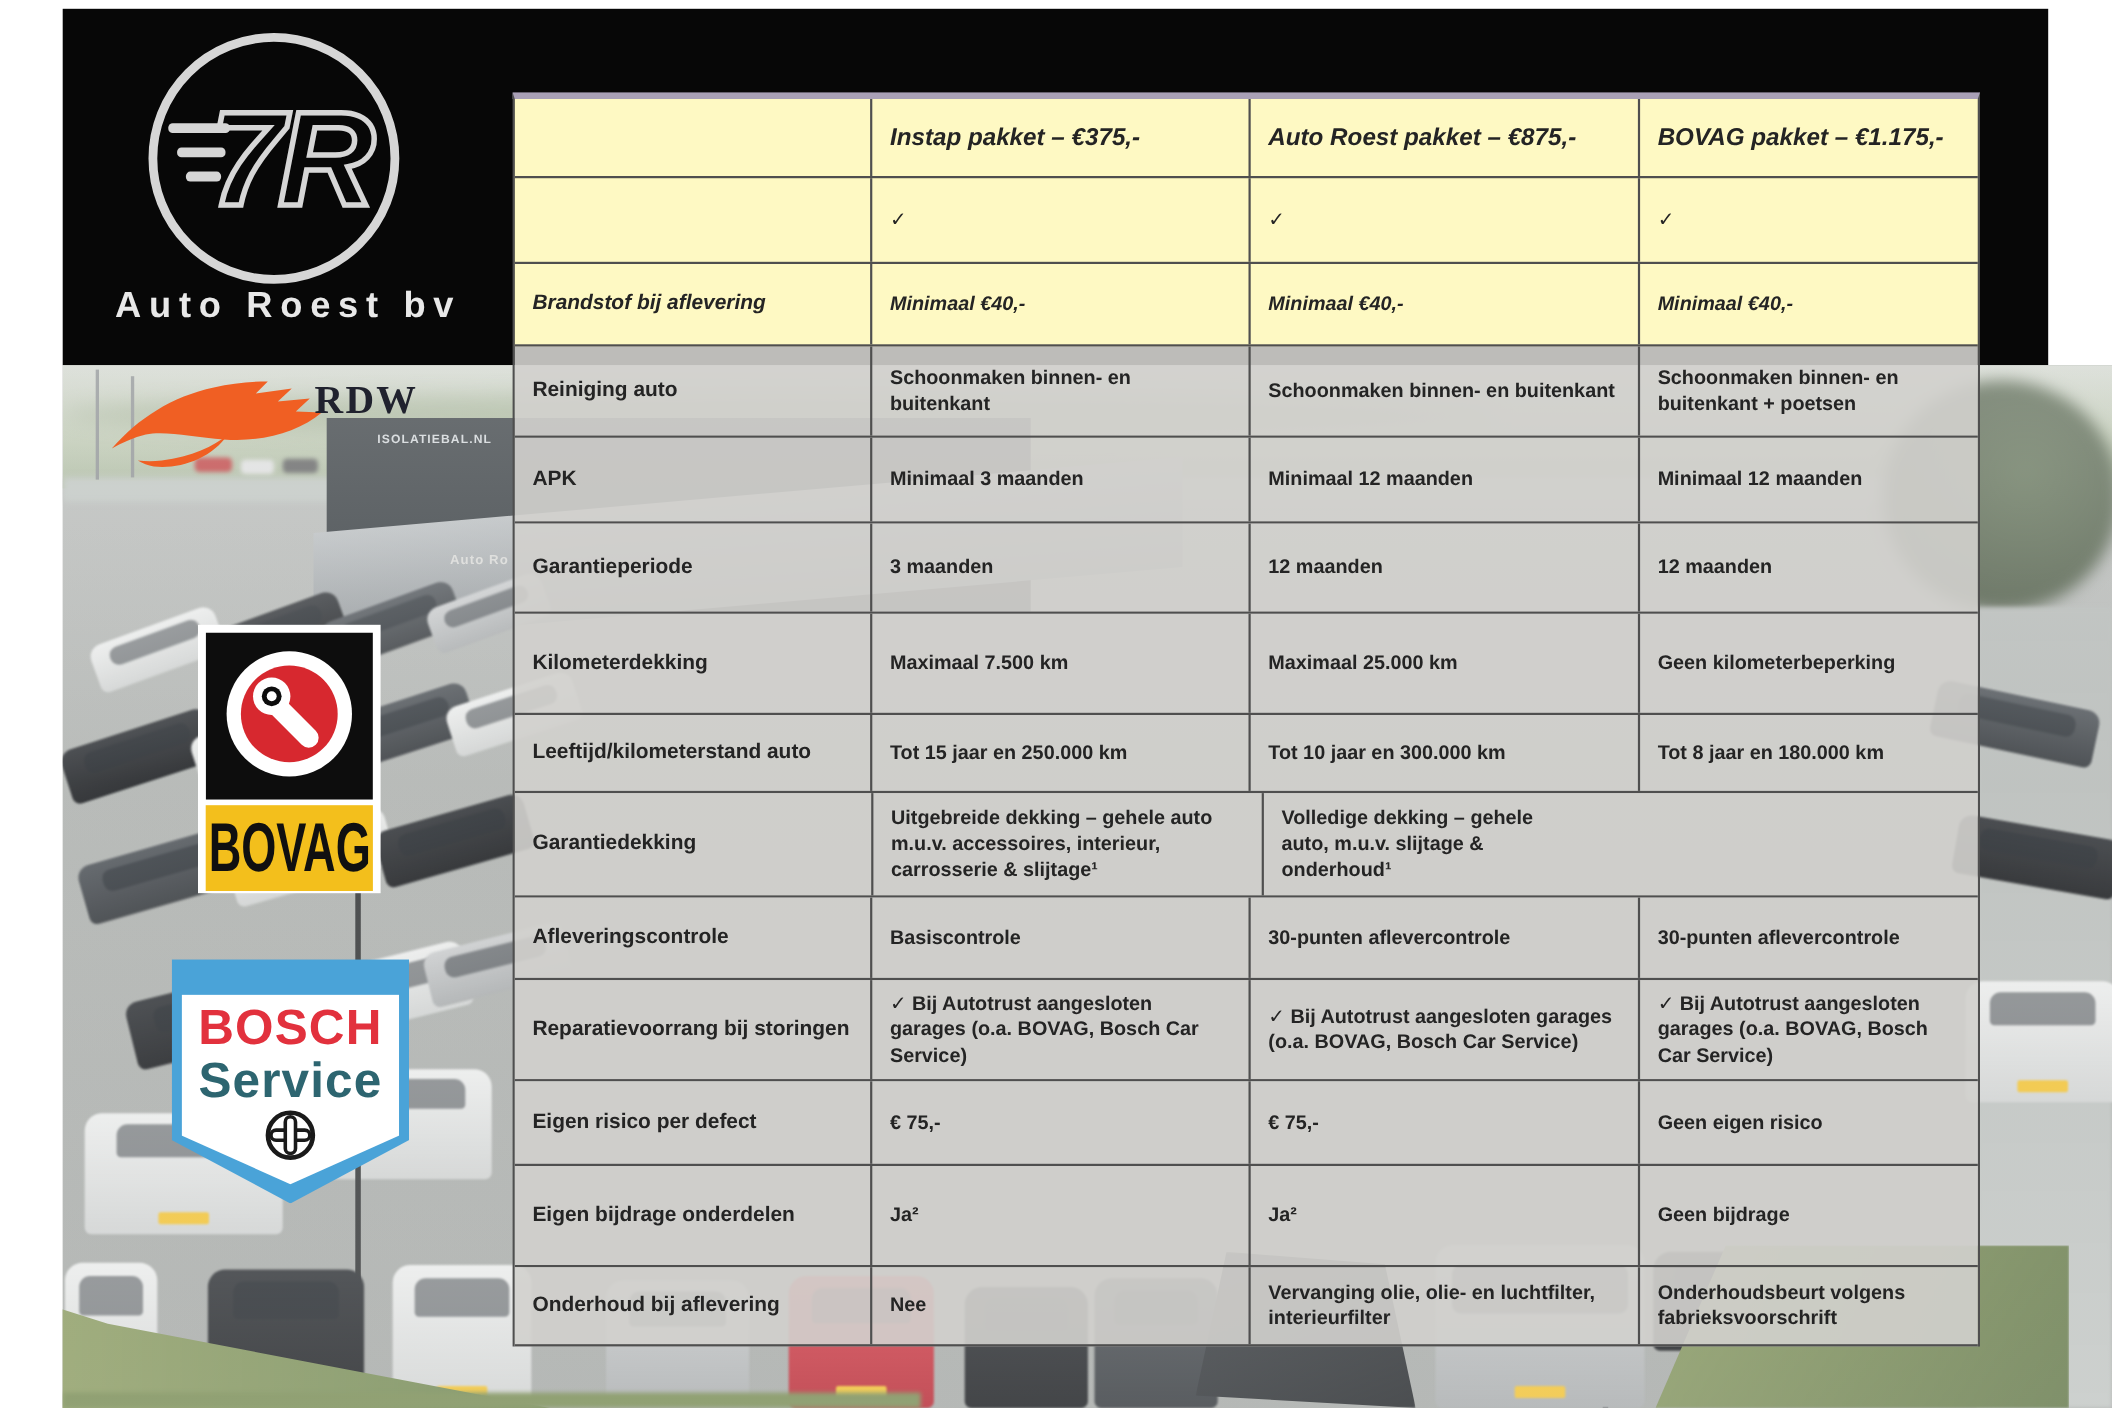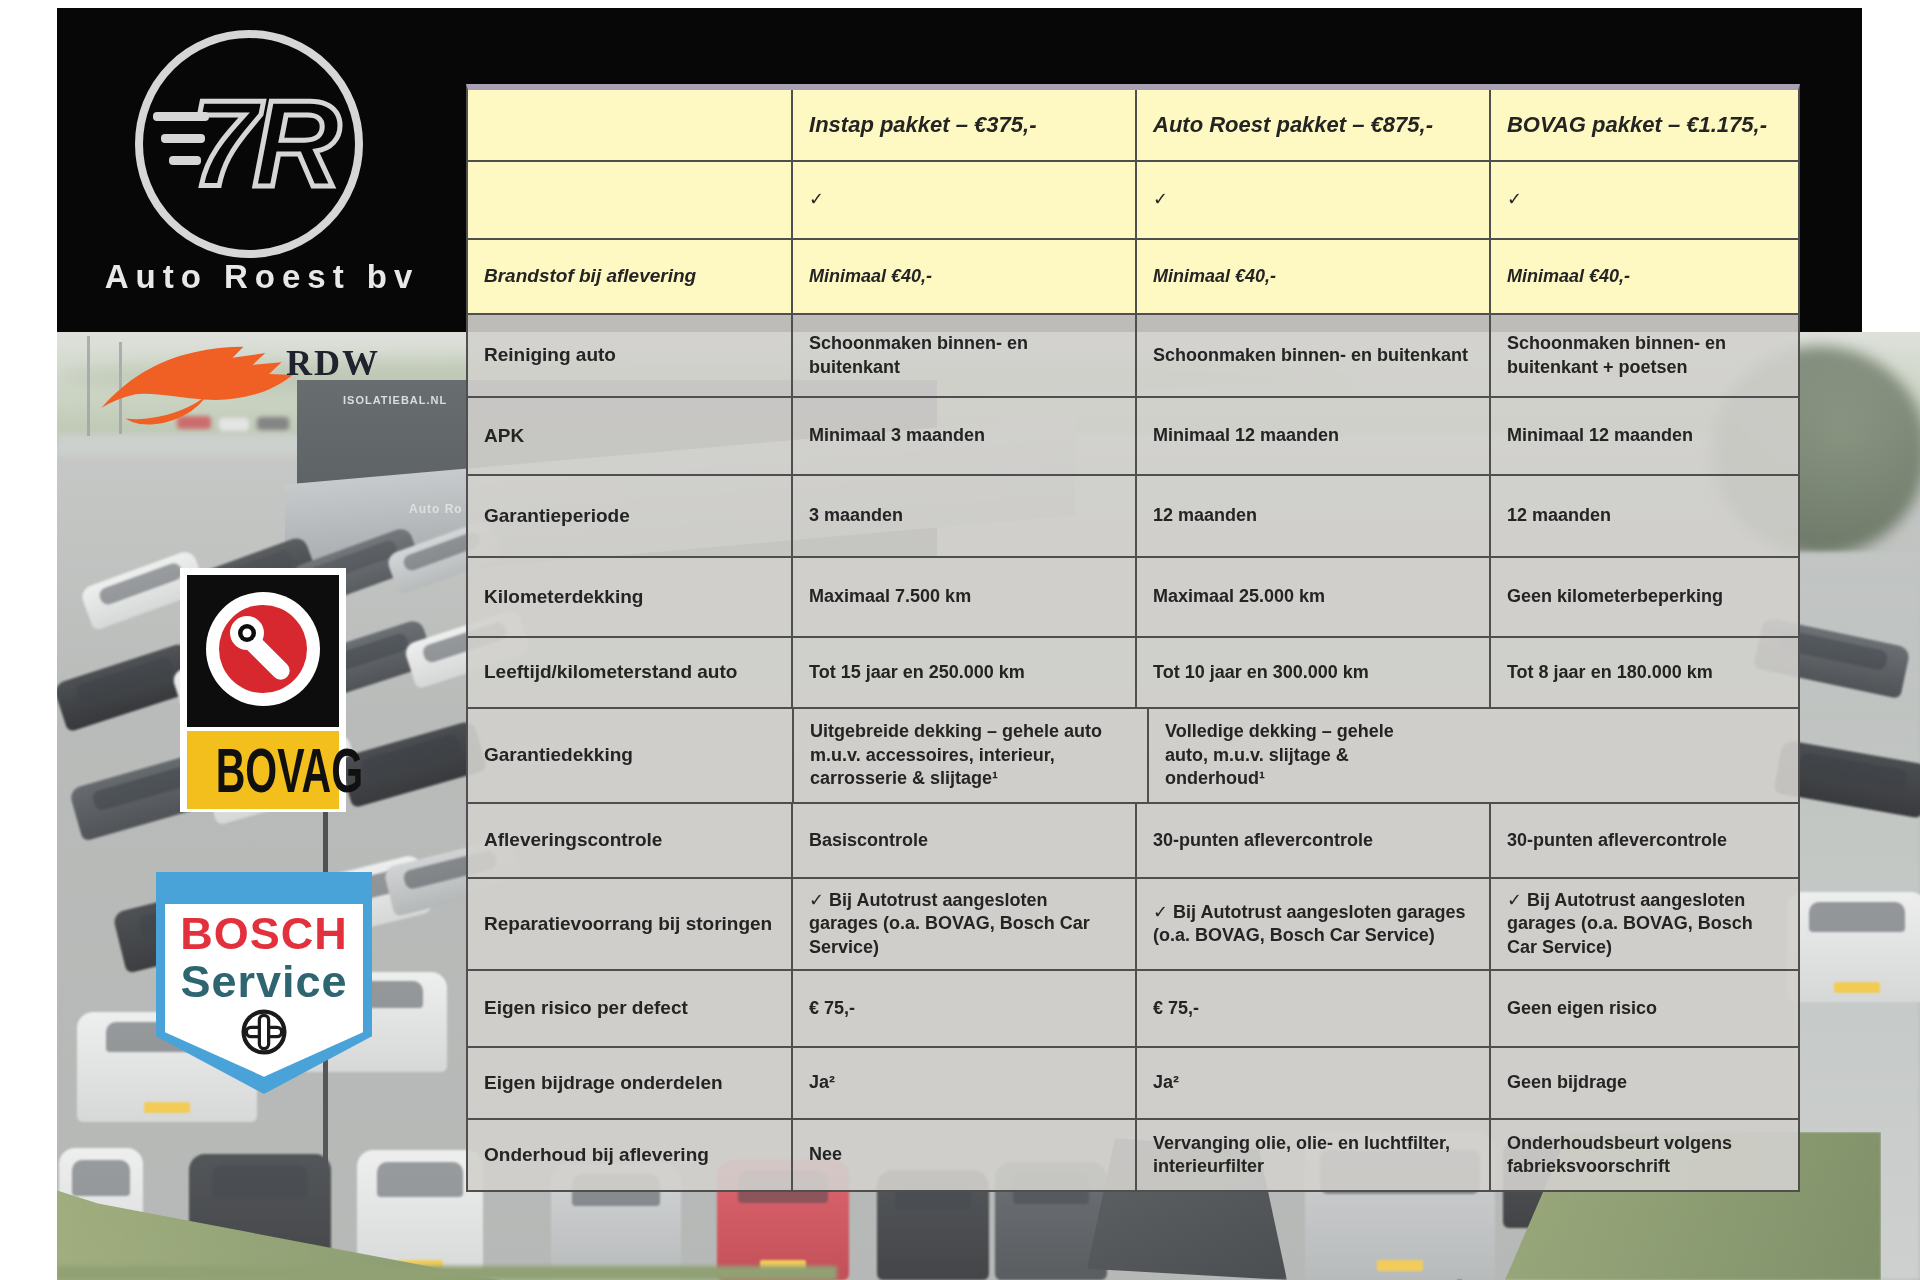--- a/index.html
+++ b/index.html
@@ -63,21 +63,21 @@
            font-size:33px;font-weight:700;letter-spacing:7px;white-space:nowrap;}
 
   
   #logo-rdw{position:absolute;left:98px;top:334px;width:320px;height:100px;}
   #logo-rdw .rdw-text{position:absolute;left:188px;top:8px;font-family:"Liberation Serif","DejaVu Serif",serif;
                       font-size:36px;font-weight:700;color:#20222e;letter-spacing:2px;}
 
   
   #logo-bovag{position:absolute;left:180px;top:568px;width:166px;height:244px;background:#ffffff;
               box-sizing:border-box;padding:7px;}
-  #logo-bovag .bovag-yellow{width:152px;height:78px;background:#f3bf1c;display:flex;align-items:center;justify-content:flex-start;}
+  #logo-bovag .bovag-yellow{width:152px;height:78px;background:#f3bf1c;display:flex;align-items:center;justify-content:center;}
   #logo-bovag .bovag-word{font-size:57px;font-weight:800;color:#101010;transform:scale(.72,1.1);letter-spacing:0px;}
 
   
   #logo-bosch{position:absolute;left:156px;top:872px;width:216px;height:222px;}
   #logo-bosch .shield{position:absolute;inset:0;background:#4aa3d8;
         clip-path:polygon(0 0,100% 0,100% 74%,50% 100%,0 74%);}
   #logo-bosch .inner{position:absolute;left:9px;right:9px;top:32px;height:178px;background:#ffffff;
         clip-path:polygon(0 0,100% 0,100% 72%,50% 97%,0 72%);text-align:center;}
   .bosch-word{color:#e2313d;font-weight:800;font-size:45px;letter-spacing:1px;margin-top:4px;}
   .service-word{color:#2d6570;font-weight:700;font-size:45px;margin-top:-4px;letter-spacing:1px;}
@@ -308,21 +308,21 @@
       <div class="c c1 val">Minimaal 3 maanden</div>
       <div class="c c2 val">Minimaal 12 maanden</div>
       <div class="c c3 val">Minimaal 12 maanden</div>
     </div>
     <div class="trow" style="height:82px">
       <div class="c c0">Garantieperiode</div>
       <div class="c c1 val">3 maanden</div>
       <div class="c c2 val">12 maanden</div>
       <div class="c c3 val">12 maanden</div>
     </div>
-    <div class="trow" style="height:80px">
+    <div class="trow" style="height:92px">
       <div class="c c0">Kilometerdekking</div>
       <div class="c c1 val">Maximaal 7.500 km</div>
       <div class="c c2 val">Maximaal 25.000 km</div>
       <div class="c c3 val">Geen kilometerbeperking</div>
     </div>
     <div class="trow" style="height:71px">
       <div class="c c0">Leeftijd/kilometerstand auto</div>
       <div class="c c1 val">Tot 15 jaar en 250.000 km</div>
       <div class="c c2 val">Tot 10 jaar en 300.000 km</div>
       <div class="c c3 val">Tot 8 jaar en 180.000 km</div>
@@ -343,21 +343,21 @@
       <div class="c c1 val">✓ Bij Autotrust aangesloten garages (o.a. BOVAG, Bosch Car Service)</div>
       <div class="c c2 val">✓ Bij Autotrust aangesloten garages (o.a. BOVAG, Bosch Car Service)</div>
       <div class="c c3 val">✓ Bij Autotrust aangesloten garages (o.a. BOVAG, Bosch Car Service)</div>
     </div>
     <div class="trow" style="height:77px">
       <div class="c c0">Eigen risico per defect</div>
       <div class="c c1 val">€ 75,-</div>
       <div class="c c2 val">€ 75,-</div>
       <div class="c c3 val">Geen eigen risico</div>
     </div>
-    <div class="trow" style="height:72px">
+    <div class="trow" style="height:92px">
       <div class="c c0">Eigen bijdrage onderdelen</div>
       <div class="c c1 val">Ja²</div>
       <div class="c c2 val">Ja²</div>
       <div class="c c3 val">Geen bijdrage</div>
     </div>
     <div class="trow" style="height:72px">
       <div class="c c0">Onderhoud bij aflevering</div>
       <div class="c c1 val">Nee</div>
       <div class="c c2 val">Vervanging olie, olie- en luchtfilter, interieurfilter</div>
       <div class="c c3 val">Onderhoudsbeurt volgens fabrieksvoorschrift</div>

